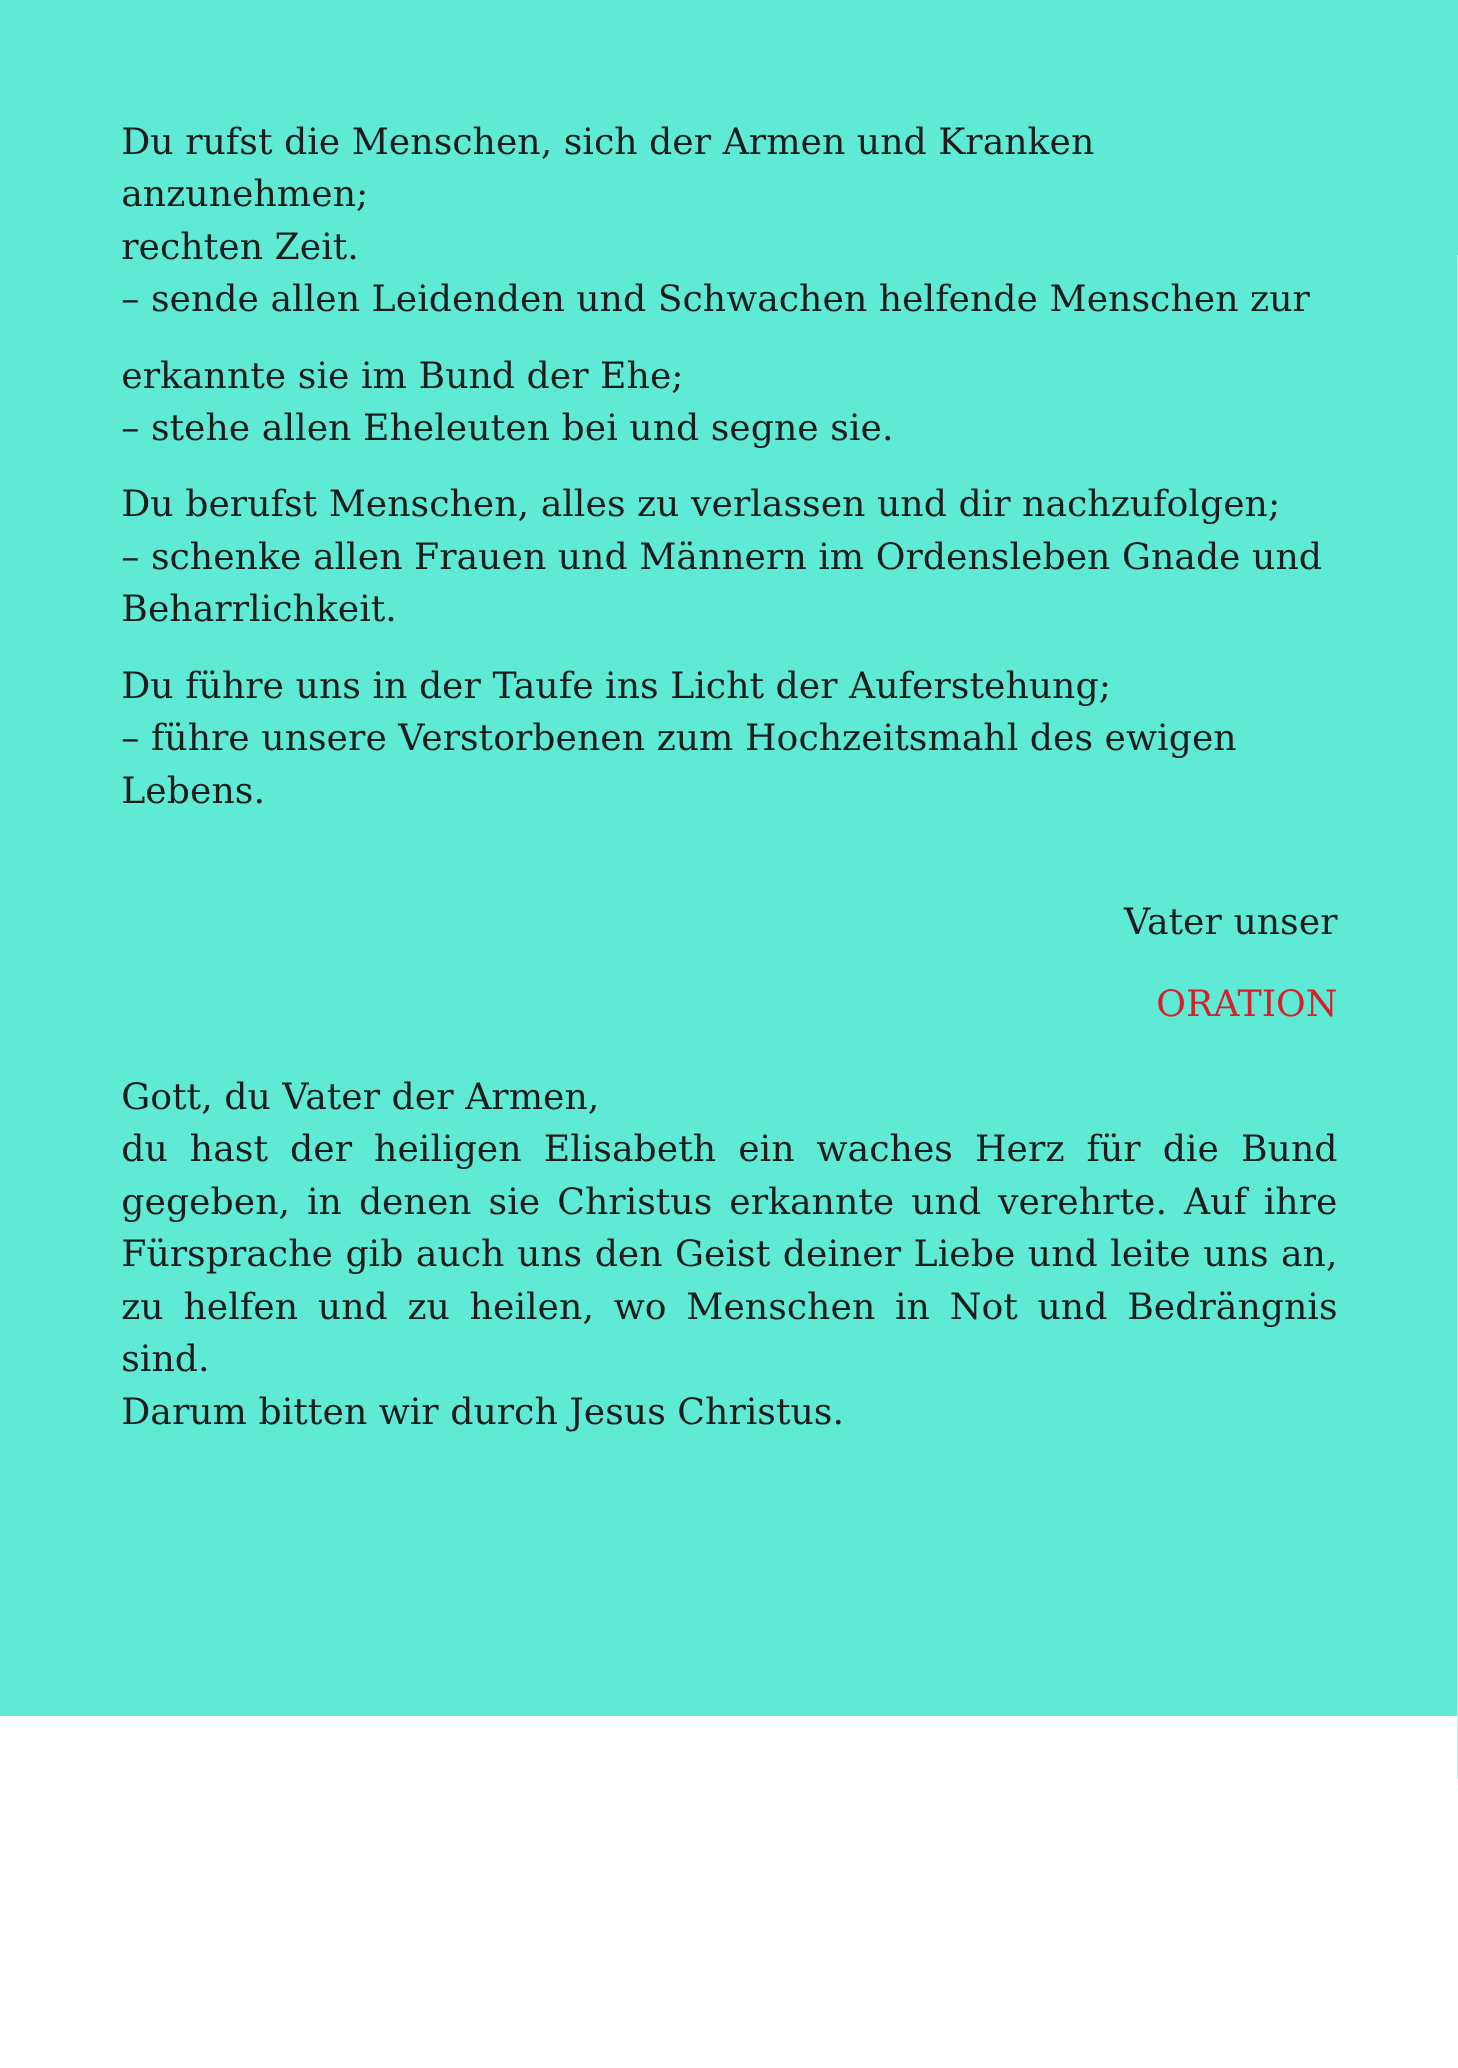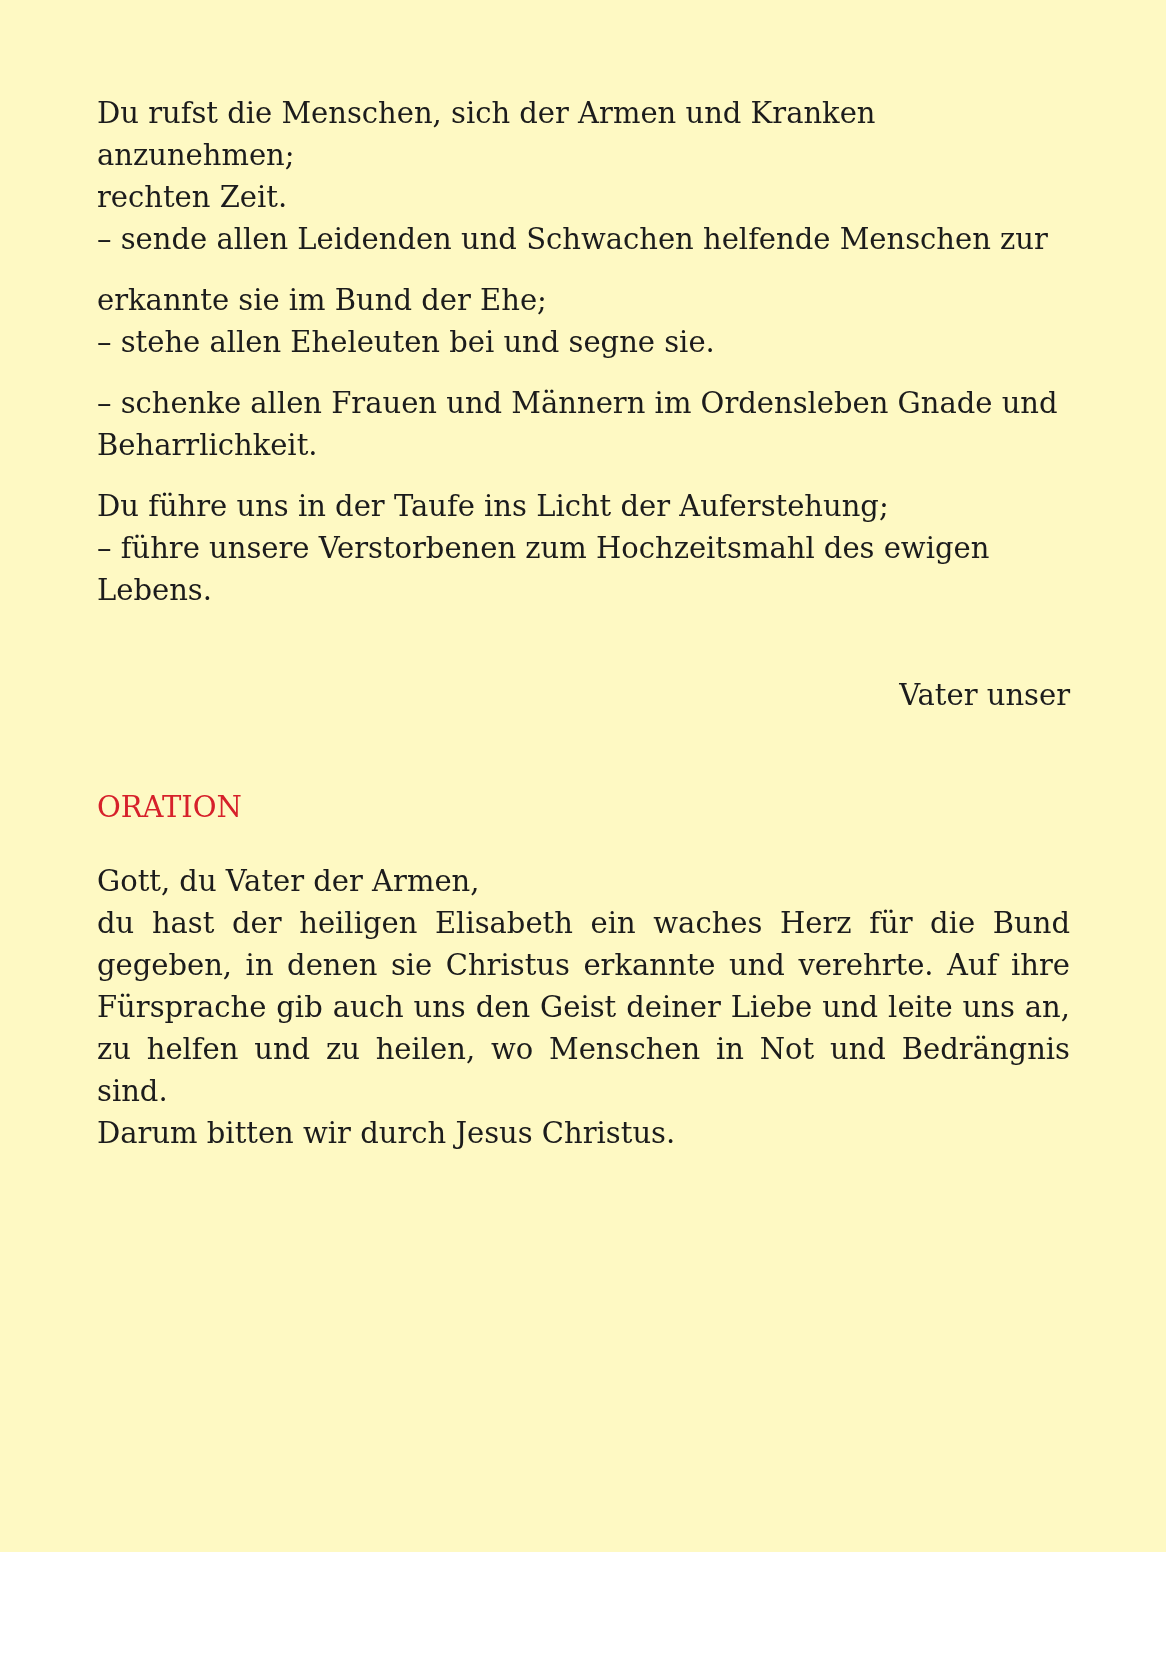--- a/index.html
+++ b/index.html
@@ -1,20 +1,20 @@
 <!DOCTYPE html>
 <html lang="de"><head>
 <meta charset="utf-8">
 <style>
   html, body { margin: 0; padding: 0; background: #ffffff; }
   .page {
     position: relative;
     width: 1166px;
-    height: 1552px;
-    background: #fef9c3;
+    height: 1373px;
+    background: #5eead4;
     overflow: hidden;
     font-family: "DejaVu Serif", "Liberation Serif", serif;
     color: #1c1c1c;
   }
   .content {
     position: absolute;
     left: 97px;
     top: 92px;
     width: 973px;
     font-size: 29px;
@@ -23,21 +23,22 @@
   .para { margin: 0 0 19px 0; }
   .line { white-space: nowrap; }
   .line.justify {
     white-space: normal;
     text-align: justify;
     text-align-last: justify;
   }
   .vater-unser { margin: 63px 0 19px 0; text-align: right; }
   .oration-heading {
     color: #d6212b;
-    margin: 70px 0 0 0;
+    margin: 24px 0 0 0;
+    text-align: right;
   }
   .oration-para { margin: 32px 0 0 0; }
 </style>
 </head>
 <body>
 
 <div class="page">
   <div class="content">
 
     <div class="para">
@@ -46,20 +47,21 @@
       <div class="line">rechten Zeit.</div>
       <div class="line">– sende allen Leidenden und Schwachen helfende Menschen zur</div>
     </div>
 
     <div class="para">
       <div class="line">erkannte sie im Bund der Ehe;</div>
       <div class="line">– stehe allen Eheleuten bei und segne sie.</div>
     </div>
 
     <div class="para">
+      <div class="line">Du berufst Menschen, alles zu verlassen und dir nachzufolgen;</div>
       <div class="line">– schenke allen Frauen und Männern im Ordensleben Gnade und</div>
       <div class="line">Beharrlichkeit.</div>
     </div>
 
     <div class="para">
       <div class="line">Du führe uns in der Taufe ins Licht der Auferstehung;</div>
       <div class="line">– führe unsere Verstorbenen zum Hochzeitsmahl des ewigen</div>
       <div class="line">Lebens.</div>
     </div>
 

